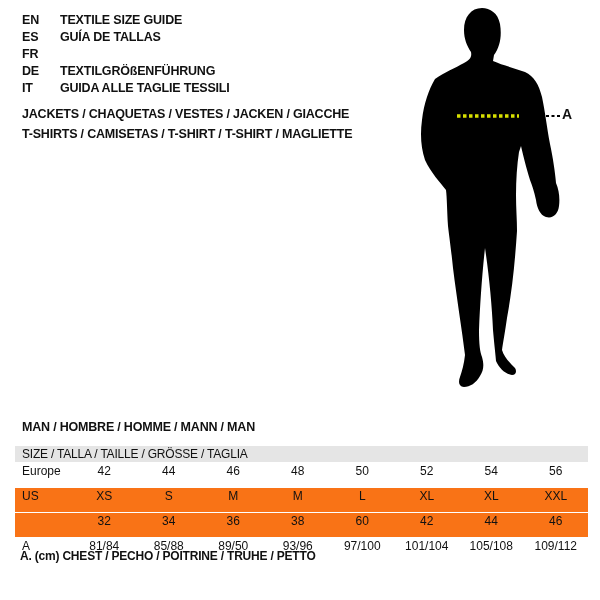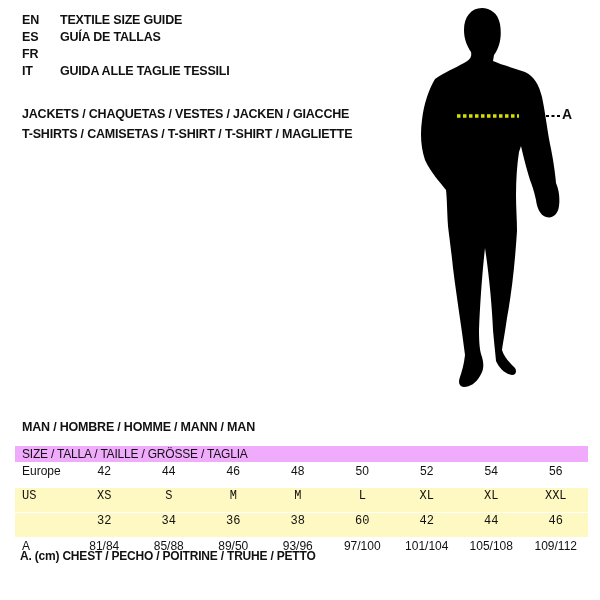--- a/index.html
+++ b/index.html
@@ -19,44 +19,48 @@
   
   .figure-wrap{position:absolute;left:400px;top:0;width:200px;height:420px;}
   .measure-label{
     position:absolute;left:562px;top:106px;font-size:14px;font-weight:600;
   }
   
   .man-title{position:absolute;left:22px;top:420px;font-size:12.5px;font-weight:bold;letter-spacing:-0.2px;white-space:nowrap;}
   
   .size-table{position:absolute;left:15px;top:446px;width:573px;font-size:12px;}
   .st-header{
-    background:#f0abfc;height:16px;line-height:16px;padding-left:7px;
+    background:#e5e5e5;height:16px;line-height:16px;padding-left:7px;
     margin-bottom:1px;letter-spacing:-0.2px;white-space:nowrap;
   }
   .st-row{display:flex;height:24px;line-height:16px;margin-bottom:1px;}
-  .st-row.shade{background:#fef9c3;font-family:Liberation Mono, monospace;}
+  .st-row.shade{background:#f97316;}
   .st-label{width:50px;padding-left:7px;text-align:left;}
   .st-cell{flex:1;text-align:center;}
   
   .footnote{position:absolute;left:20px;top:549px;font-size:12px;font-weight:bold;letter-spacing:-0.2px;white-space:nowrap;}
 </style>
 </head>
 <body>
 
 <div class="lang-list">
   <div class="lang-row">
     <span class="lang-code">EN</span>
     <span class="lang-label">TEXTILE SIZE GUIDE</span>
   </div>
   <div class="lang-row">
     <span class="lang-code">ES</span>
     <span class="lang-label">GUÍA DE TALLAS</span>
   </div>
   <div class="lang-row">
     <span class="lang-code">FR</span>
+  </div>
+  <div class="lang-row">
+    <span class="lang-code">DE</span>
+    <span class="lang-label">TEXTILGRÖßENFÜHRUNG</span>
   </div>
   <div class="lang-row">
     <span class="lang-code">IT</span>
     <span class="lang-label">GUIDA ALLE TAGLIE TESSILI</span>
   </div>
 </div>
 
 <div class="categories">
   <div class="cat-line">JACKETS / CHAQUETAS / VESTES / JACKEN / GIACCHE</div>
   <div class="cat-line">T-SHIRTS / CAMISETAS / T-SHIRT / T-SHIRT / MAGLIETTE</div>

